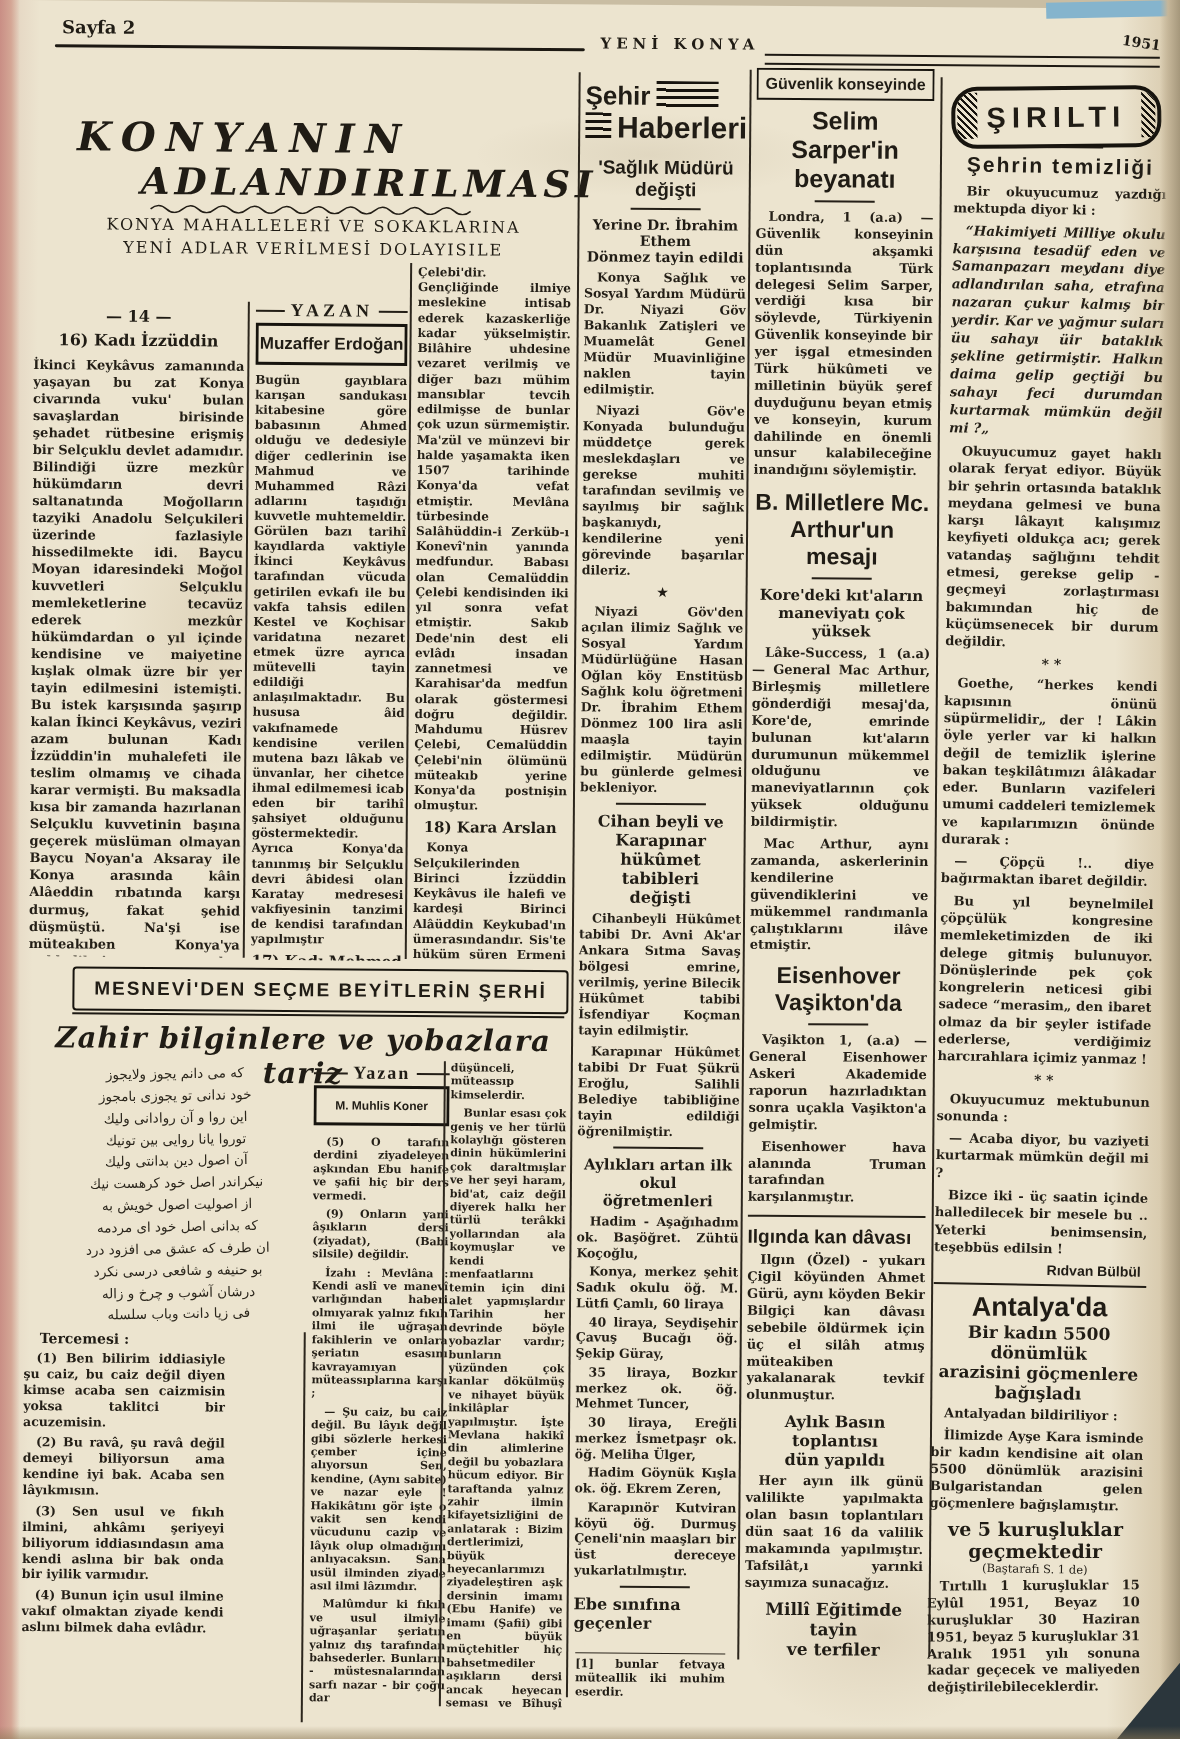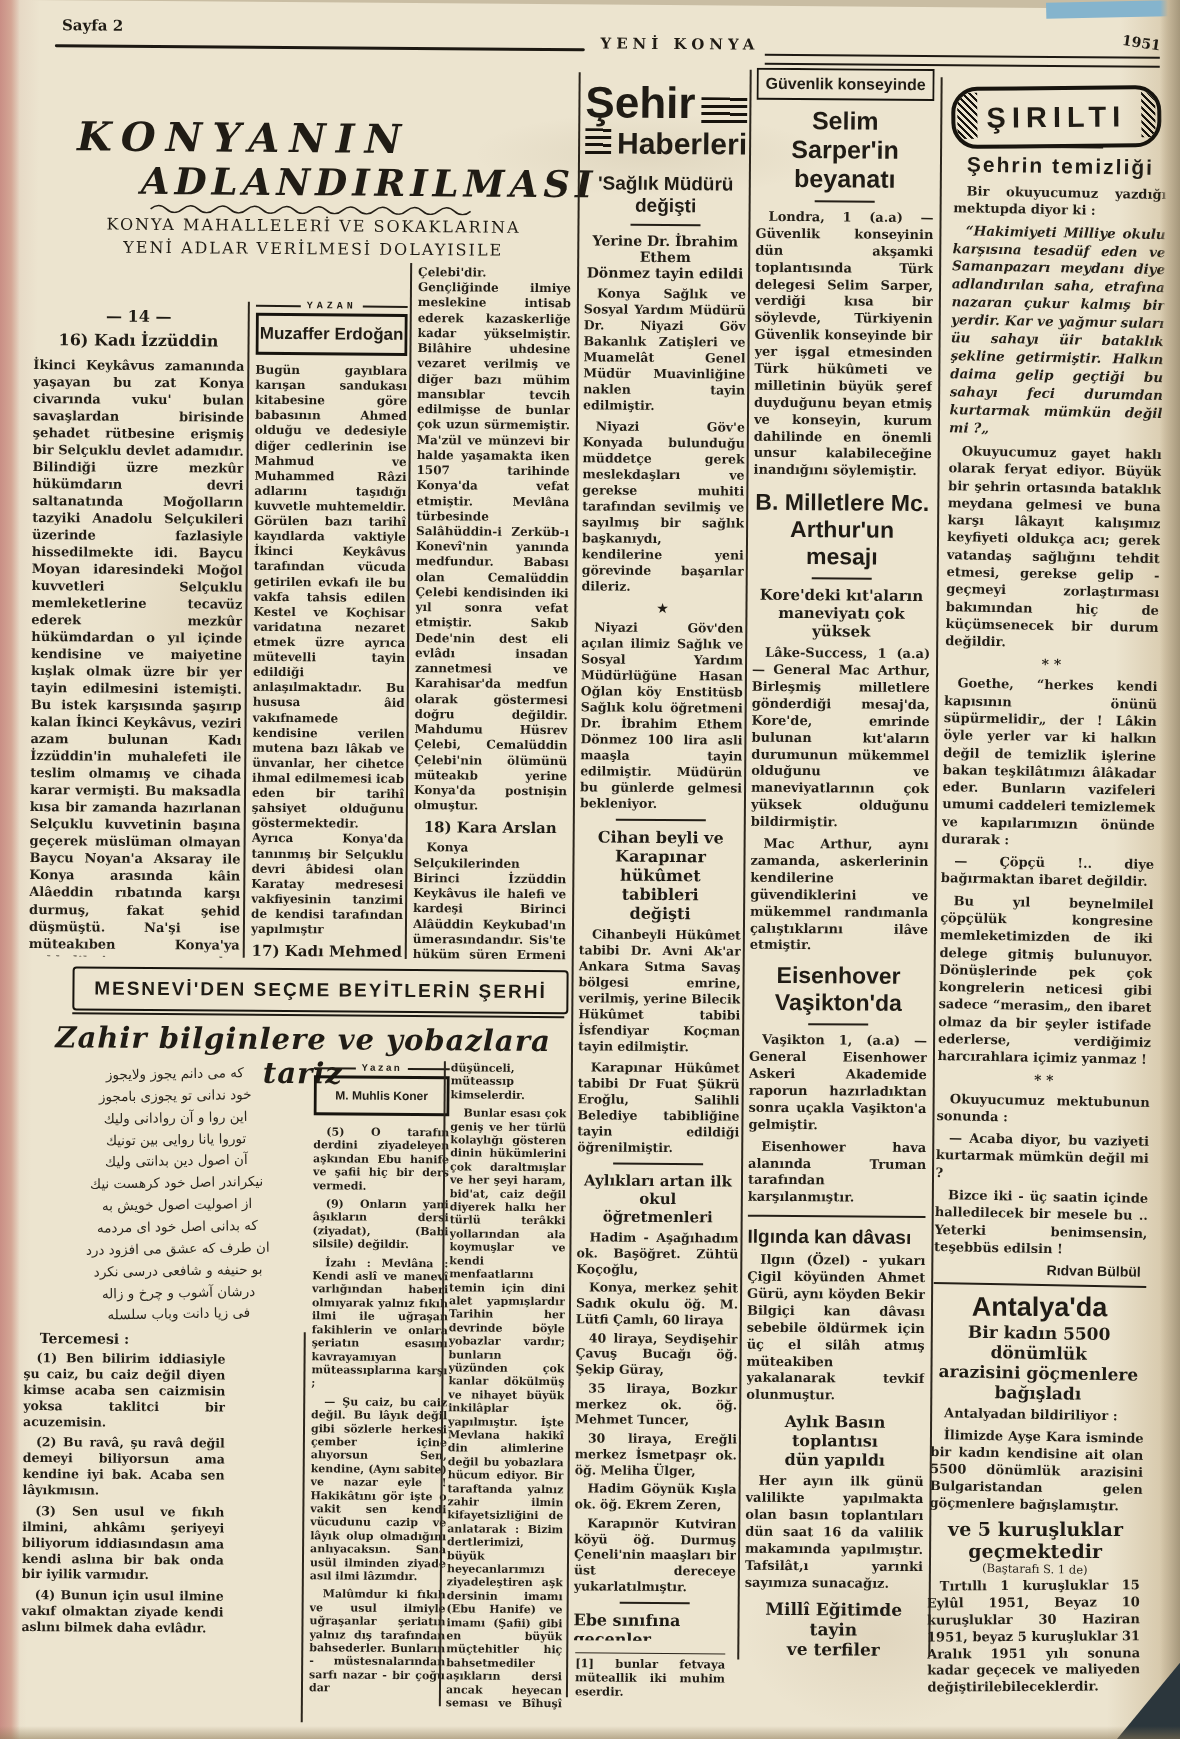--- a/index.html
+++ b/index.html
@@ -29,34 +29,34 @@
   .p{margin:0 0 5px 0;text-indent:13px;}
   .p0{margin:0 0 5px 0;text-indent:0;}
   .sep{height:2px;background:#241f17;margin:7px auto;}
   .col-flow{position:absolute;overflow:hidden;}
   .vrule{position:absolute;width:2px;background:#2c261d;}
   
   .roundbox{border:3px solid #17140e;border-radius:22px;display:flex;align-items:center;justify-content:center;}
   .sqbox{border:3px solid #17140e;display:flex;align-items:center;justify-content:center;}
   .yazan-row{display:flex;align-items:center;gap:6px;margin-bottom:2px;}
   .yazan-row .dash{flex:1;height:2px;background:#241f17;}
-  .yazan-row .lbl{font-family:Liberation Mono, monospace;font-weight:bold;letter-spacing:4px;font-size:10px;}
+  .yazan-row .lbl{font-family:Liberation Serif, serif;font-weight:bold;letter-spacing:4px;font-size:18px;}
   
   .stripes{background:repeating-linear-gradient(to bottom,#17130d 0 3px,rgba(0,0,0,0) 3px 7.5px);}
   .hatch{background:repeating-linear-gradient(45deg,#17130d 0 2px,rgba(0,0,0,0) 2px 5px);}
   .star{text-align:center;font-size:14px;margin:2px 0 4px;}
   .arabic{font-family:"DejaVu Sans",sans-serif;direction:rtl;text-align:center;color:#2b261c;}
   .edge{position:absolute;pointer-events:none;}
 </style>
 </head>
 <body>
 
 <div id="sheet">
 
-  <div class="abs hserif" style="left:62px;top:16px;font-size:15px;">Sayfa 2</div>
+  <div class="abs hserif" style="left:62px;top:16px;font-size:18px;">Sayfa 2</div>
   <div class="abs ink" style="left:55px;top:44px;width:530px;height:3px;border-radius:2px;"></div>
   <div class="abs hserif" style="left:560px;top:30px;width:240px;text-align:center;font-size:15px;letter-spacing:5px;">YENİ KONYA</div>
   <div class="abs" style="left:765px;top:48px;width:395px;height:7px;border-top:2px solid #1d1913;border-bottom:2px solid #1d1913;"></div>
   <div class="abs hserif" style="left:1122px;top:26px;font-size:14px;transform:rotate(8deg);">1951</div>
 
   <div class="abs hserif ital" style="left:78px;top:112px;font-size:40px;letter-spacing:10px;">KONYANIN</div>
   <div class="abs hserif ital" style="left:142px;top:158px;font-size:37px;letter-spacing:5px;">ADLANDIRILMASI</div>
   <svg class="abs" style="left:150px;top:202px;" width="340" height="10" viewBox="0 0 340 10">
     <path d="M2 6 q8 -7 16 0 t16 0 t16 0 t16 0 t16 0 t16 0 t16 0 t16 0 t16 0 t16 0 t16 0 t16 0 t16 0 t16 0 t16 0 t16 0 t16 0 t16 0 t16 0 t16 0" stroke="#231e16" stroke-width="1.6" fill="none"></path>
   </svg>
@@ -143,21 +143,21 @@
   <div class="col-flow" style="left:459px;top:1058px;width:116px;height:648px;">
     <p class="p0 bt" style="font-size:11px;line-height:1.22;">düşünceli, müteassıp kimselerdir.</p>
     <p class="p bt" style="font-size:11px;line-height:1.22;">Bunlar esası çok geniş ve her türlü kolaylığı gösteren dinin hükümlerini çok daraltmışlar ve her şeyi haram, bid'at, caiz değil diyerek halkı her türlü terâkki yollarından ala koymuşlar ve kendi menfaatlarını temin için dini alet yapmışlardır Tarihin her devrinde böyle yobazlar vardır; bunların yüzünden çok kanlar dökülmüş ve nihayet büyük inkilâplar yapılmıştır. İşte Mevlana hakikî din alimlerine değil bu yobazlara hücum ediyor. Bir taraftanda yalnız zahir ilmin kifayetsizliğini de anlatarak : Bizim dertlerimizi, büyük heyecanlarımızı ziyadeleştiren aşk dersinin imamı (Ebu Hanife) ve imamı (Şafii) gibi en büyük müçtehitler hiç bahsetmediler aşıkların dersi ancak heyecan seması ve Bîhuşî dersidir; ziyâdat ve Babı silsile [1] ile bizim alâkamız yoktur diyor.</p>
   </div>
 
   <div class="vrule" style="left:579px;top:68px;height:1625px;"></div>
 
   <div class="col-flow" style="left:586px;top:76px;width:162px;height:1560px;">
     <div style="margin-bottom:14px;">
       <div style="display:flex;align-items:flex-end;gap:6px;">
-        <span class="hsans" style="font-size:44px;line-height:1;">Şehir</span>
+        <span class="hsans" style="font-size:26px;line-height:1;">Şehir</span>
         <span class="stripes" style="width:62px;height:28px;"></span>
       </div>
       <div style="display:flex;align-items:flex-start;gap:6px;margin-top:4px;">
         <span class="stripes" style="width:44px;height:26px;"></span>
         <span class="hsans" style="font-size:30px;line-height:1;">Haberleri</span>
       </div>
     </div>
 
     <div class="hsans ctr" style="font-size:19px;">'Sağlık Müdürü</div>
     <div class="hsans ctr" style="font-size:19px;">değişti</div>

